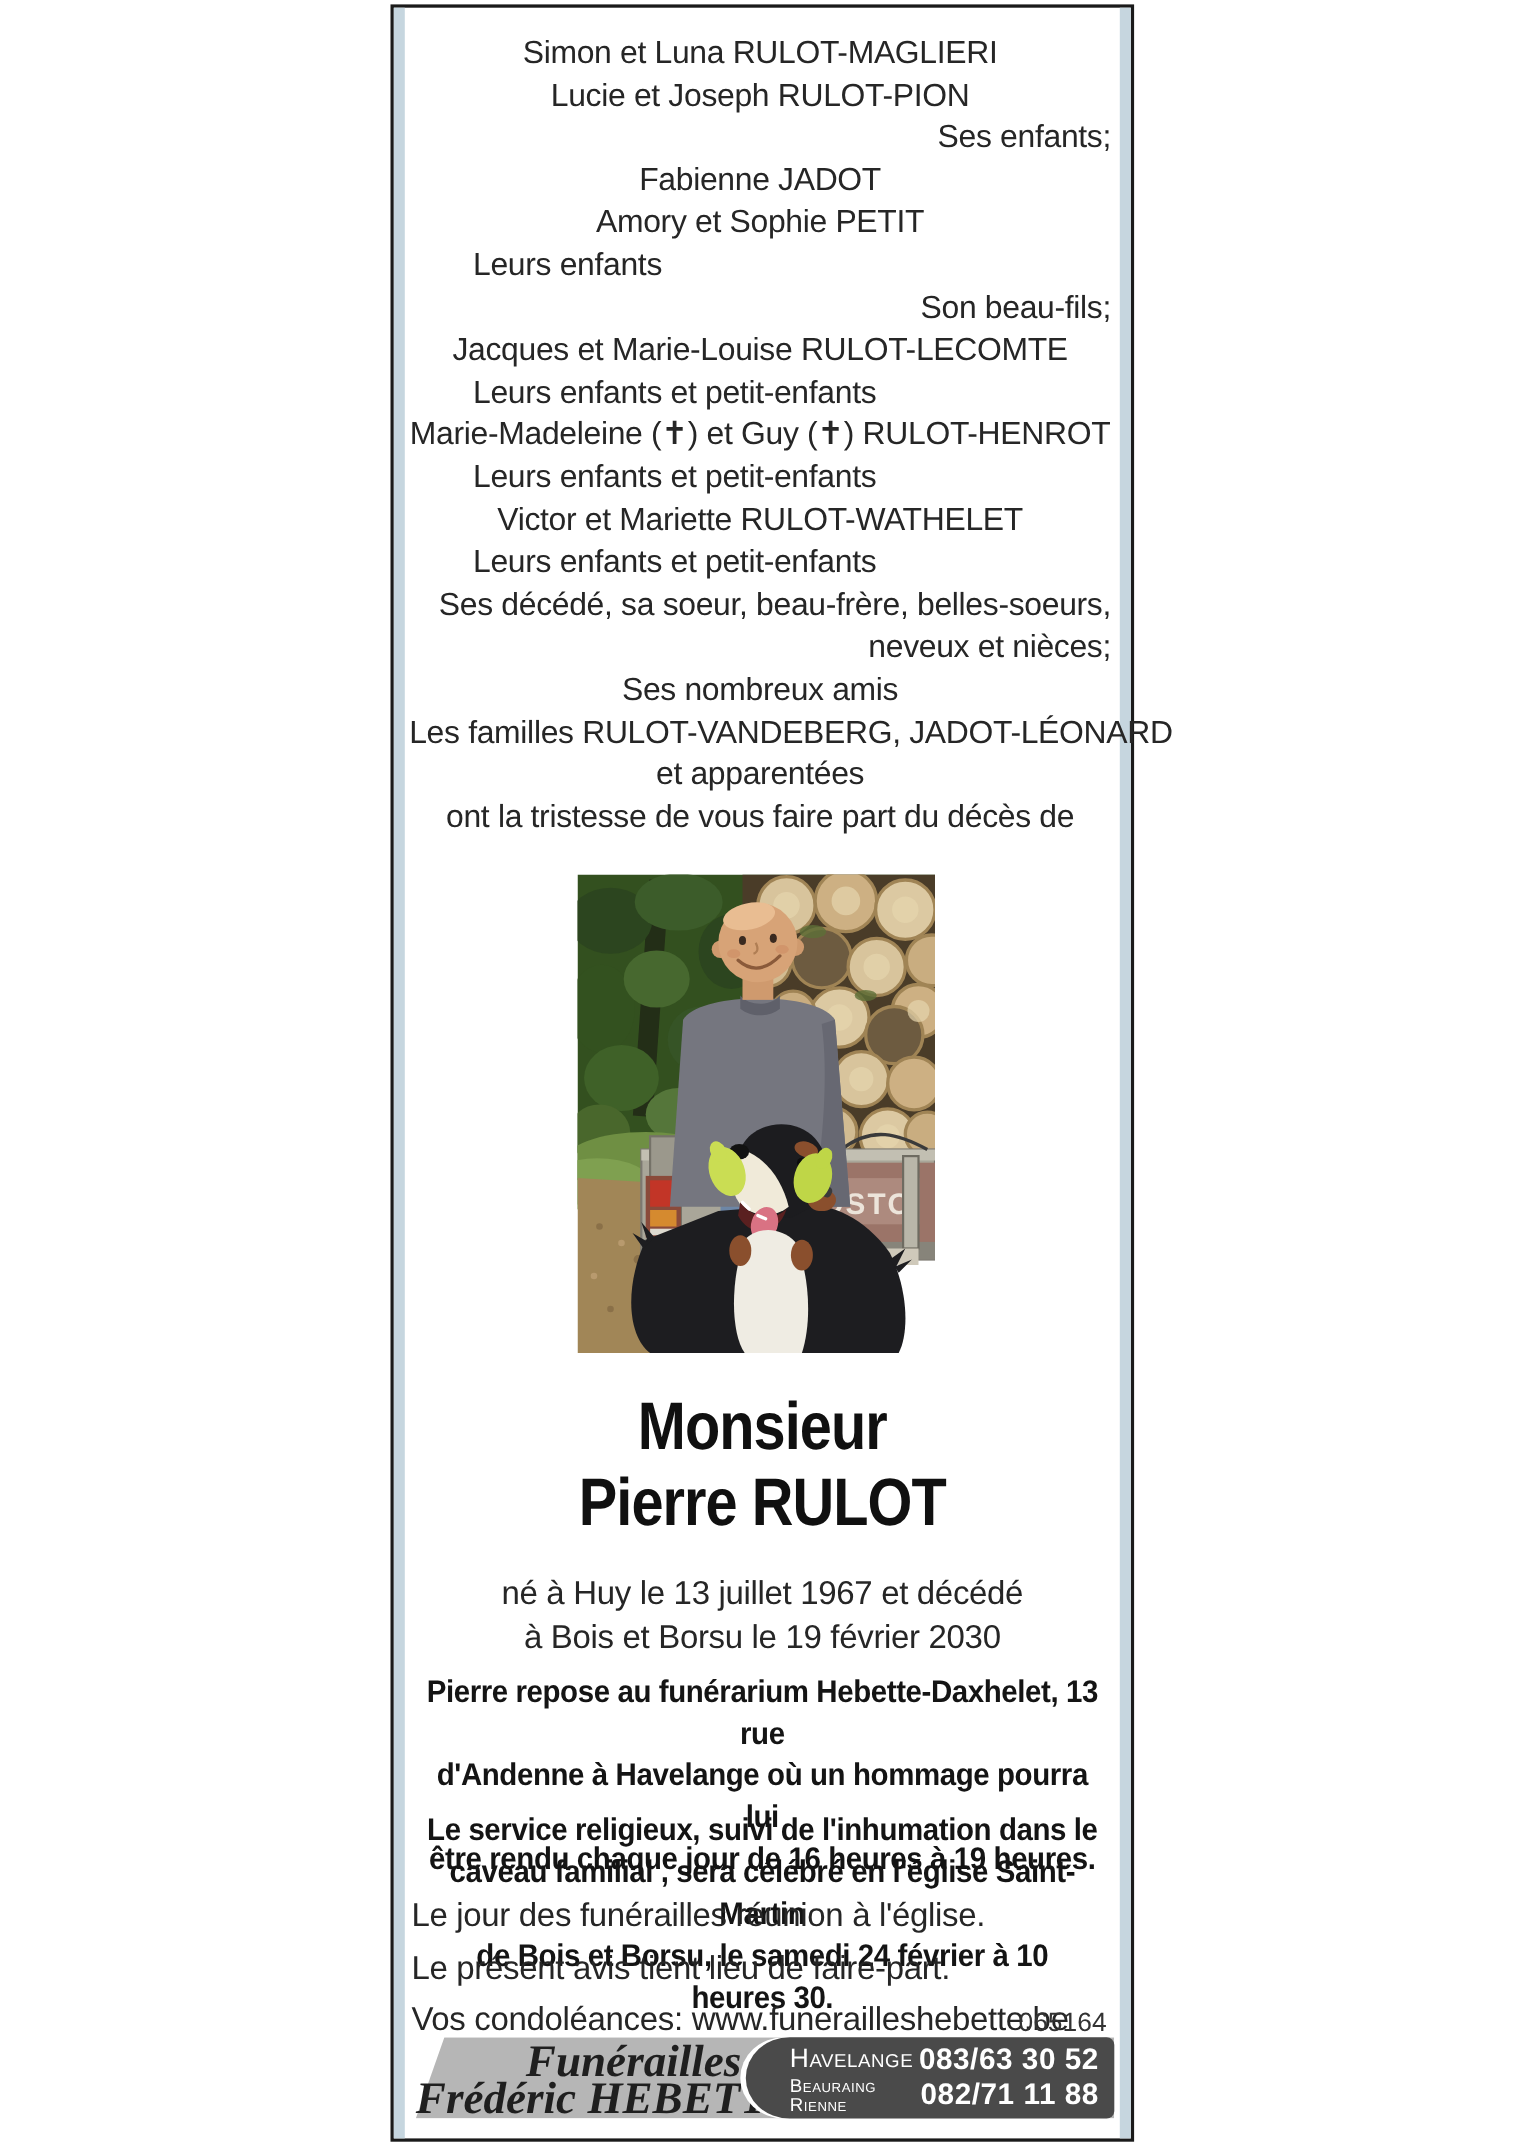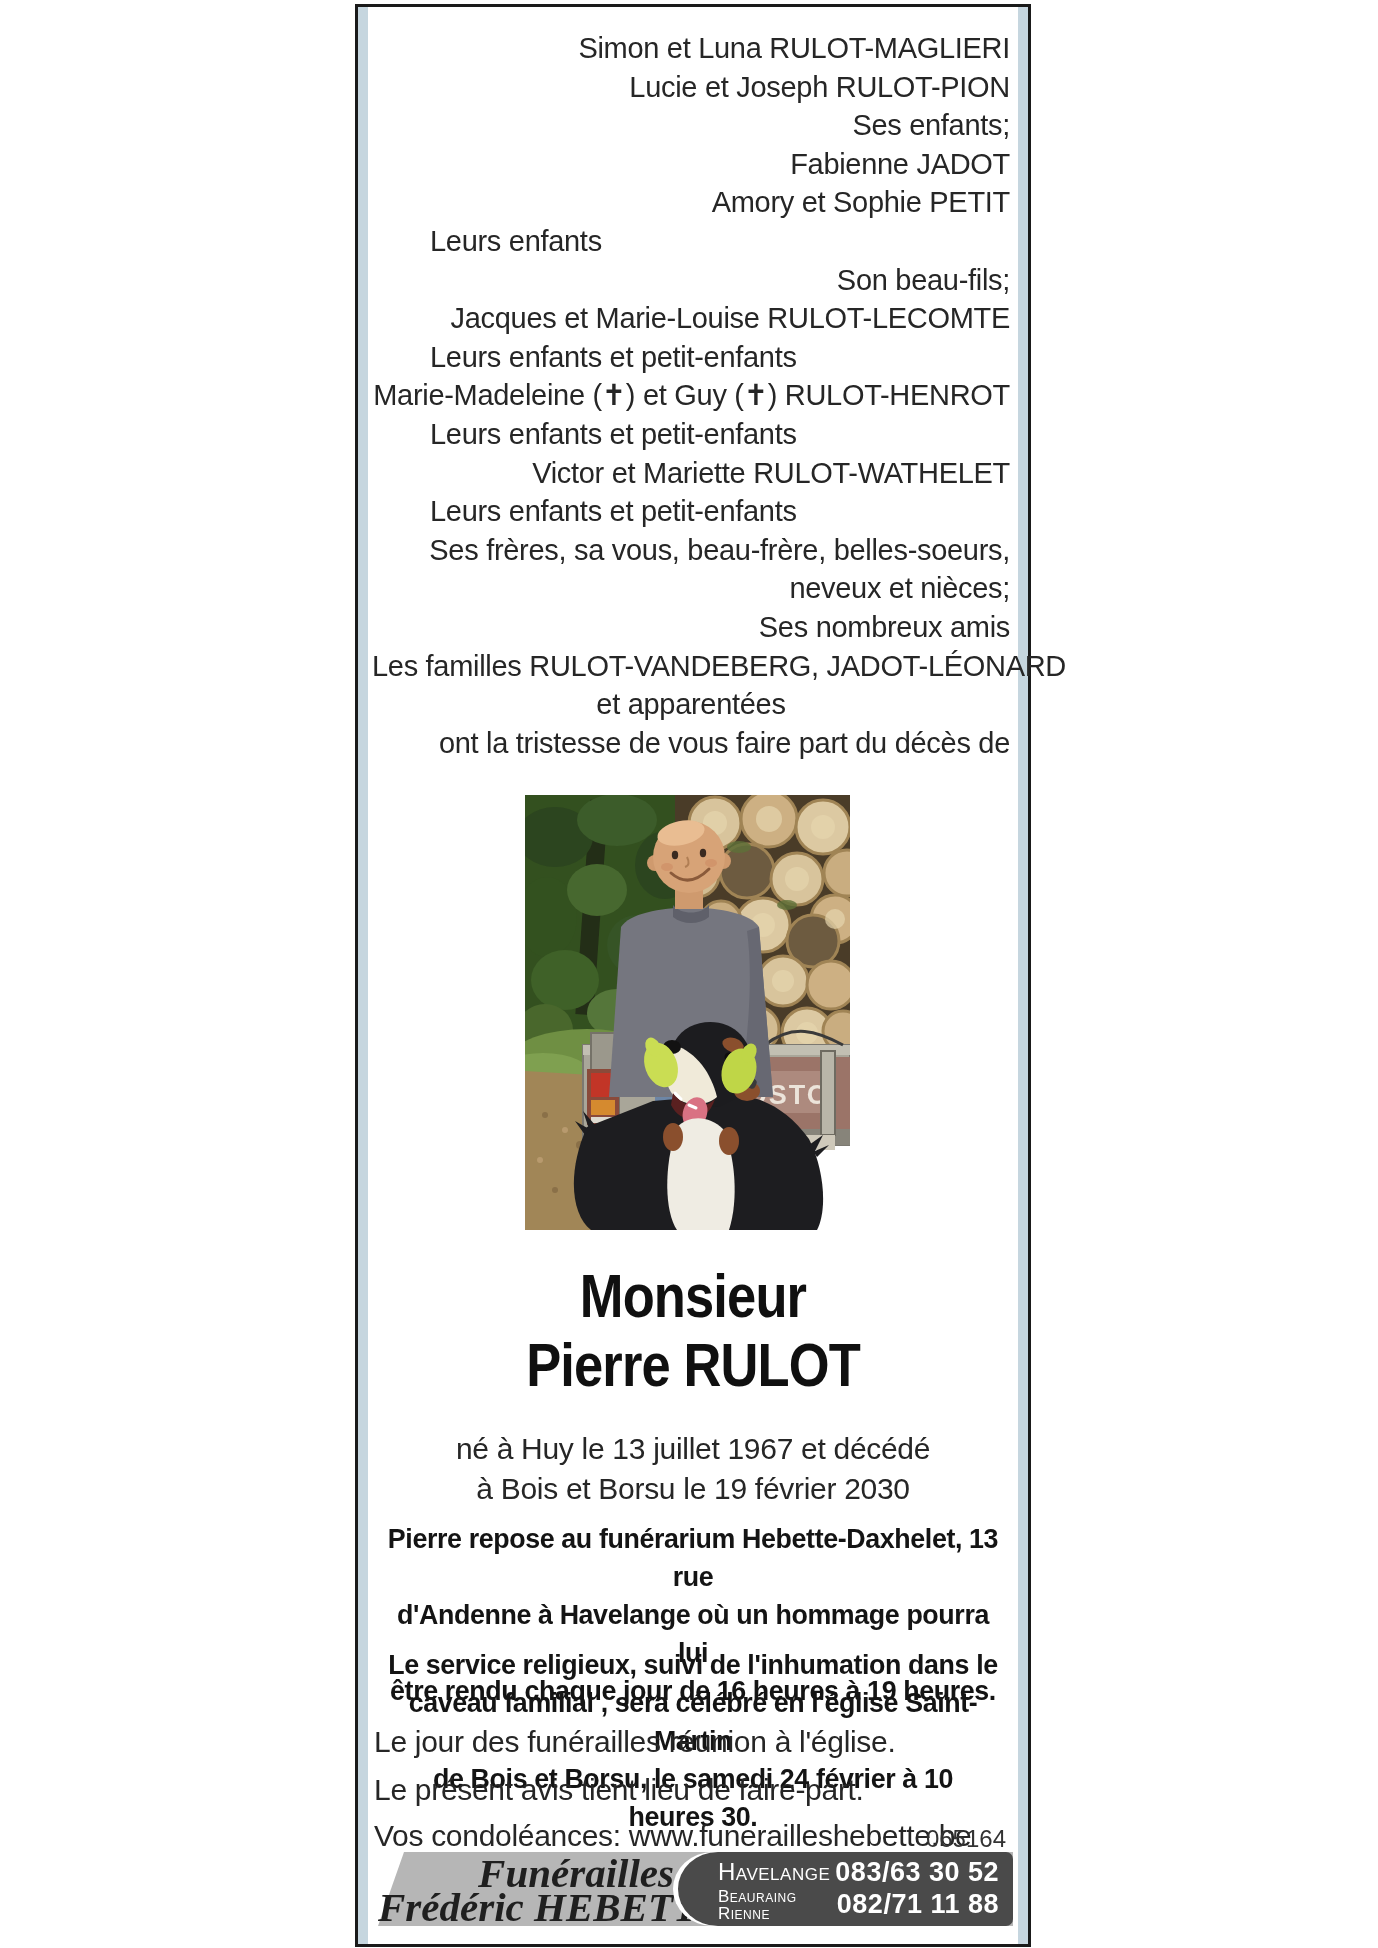--- a/index.html
+++ b/index.html
@@ -8,21 +8,21 @@
   .frame{position:absolute;left:355px;top:4px;width:670px;height:1937px;
          border:3px solid #1a1a1a;background:#ffffff;}
   .strip{position:absolute;top:0;bottom:0;width:10px;background:#c6d6df;}
   .strip.left{left:0;}
   .strip.right{right:0;}
   .content{position:absolute;left:10px;right:10px;top:0;bottom:0;}
   
   .opening{position:absolute;left:4px;right:8px;top:22px;
            font-size:29px;line-height:38.6px;letter-spacing:-0.3px;color:#262626;}
   .ln{white-space:nowrap;}
-  .al-left{text-align:right;}
+  .al-left{text-align:center;}
   .al-indent{text-align:left;padding-left:58px;}
   .al-right{text-align:right;}
   .al-center{text-align:center;}
   
   .photo{position:absolute;left:157px;top:788px;width:325px;height:435px;}
   .photo svg{display:block;width:100%;height:100%;}
   
   .title{position:absolute;left:0;right:0;top:1255px;text-align:center;
          font-weight:bold;color:#101010;font-size:61px;line-height:69px;}
   .title .tl{display:block;transform:scaleX(0.86);transform-origin:50% 50%;letter-spacing:-1px;}
@@ -74,21 +74,21 @@
         <div class="ln al-left">Fabienne JADOT</div>
         <div class="ln al-left">Amory et Sophie PETIT</div>
         <div class="ln al-indent">Leurs enfants</div>
         <div class="ln al-right">Son beau-fils;</div>
         <div class="ln al-left">Jacques et Marie-Louise RULOT-LECOMTE</div>
         <div class="ln al-indent">Leurs enfants et petit-enfants</div>
         <div class="ln al-left">Marie-Madeleine (✝) et Guy (✝) RULOT-HENROT</div>
         <div class="ln al-indent">Leurs enfants et petit-enfants</div>
         <div class="ln al-left">Victor et Mariette RULOT-WATHELET</div>
         <div class="ln al-indent">Leurs enfants et petit-enfants</div>
-        <div class="ln al-right">Ses frères, sa vous, beau-frère, belles-soeurs,</div>
+        <div class="ln al-right">Ses décédé, sa soeur, beau-frère, belles-soeurs,</div>
         <div class="ln al-right">neveux et nièces;</div>
         <div class="ln al-left">Ses nombreux amis</div>
         <div class="ln al-center">Les familles RULOT-VANDEBERG, JADOT-LÉONARD</div>
         <div class="ln al-center">et apparentées</div>
         <div class="ln al-left">ont la tristesse de vous faire part du décès de</div>
       </div>
 
       <div class="photo">
         <svg viewBox="0 0 325 435" preserveAspectRatio="none">
 

